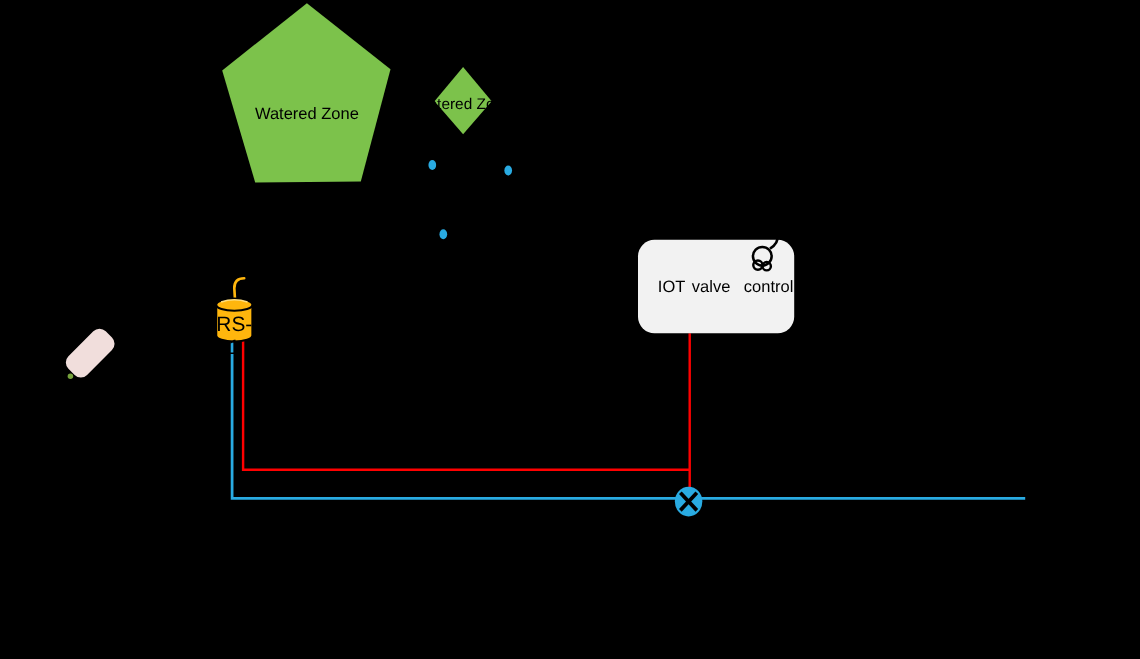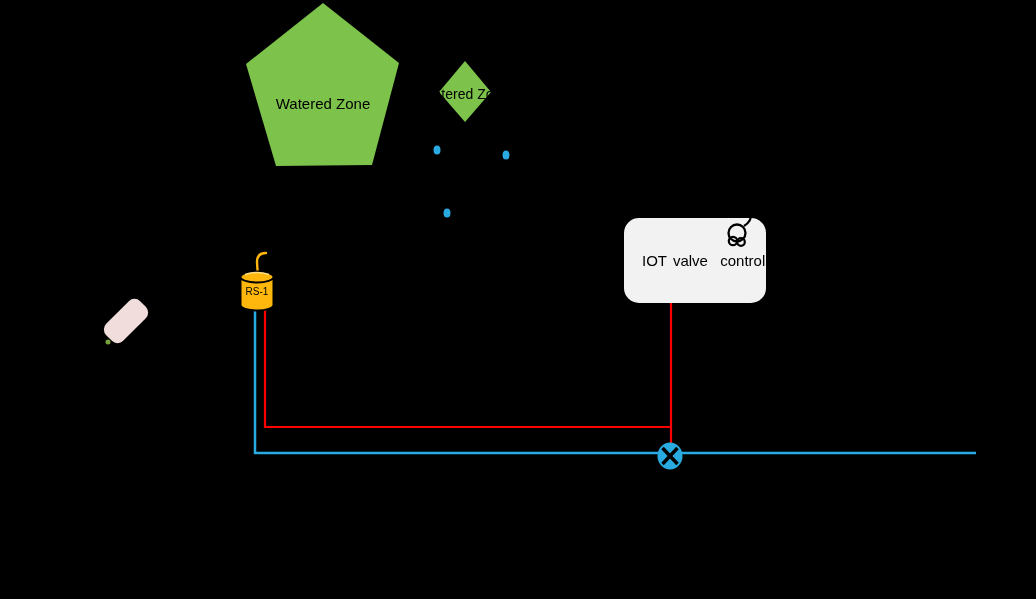--- a/index.html
+++ b/index.html
@@ -2,34 +2,33 @@
 <html><head>
 <meta charset="utf-8">
 <style>
   html,body{margin:0;padding:0;background:#000;}
   #canvas{
     position:relative;
     width:932px;height:599px;
     background:#000000;
     overflow:hidden;
     font-family:"Liberation Sans", sans-serif;
-    margin-left:44px;
   }
   #diagram-svg{position:absolute;left:0;top:0;}
   .label{
     position:absolute;
     color:#000000;
     line-height:1.1;
     pointer-events:none;
   }
   .label.center{text-align:center;}
   #pentagon-label{left:199px;top:96px;width:160px;font-size:15px;}
   #diamond-label{left:341px;top:87px;width:160px;font-size:14px;}
   #controller-label{left:598px;top:253px;font-size:15px;white-space:pre;word-spacing:2px;text-align:right;}
-  #sensor-label{left:194px;top:286px;width:38px;font-size:10px;}
+  #sensor-label{left:194px;top:286px;width:38px;font-size:19px;}
   .stroke-black{stroke:#000;fill:none;}
 </style>
 </head>
 <body>
 
 <div id="canvas">
 
   <svg id="diagram-svg" width="1036" height="599" viewBox="0 0 1036 599">
 
     <polyline points="211,307 211,453 1033,453" fill="none" stroke-width="2.5" stroke="#29ABE2"></polyline>

